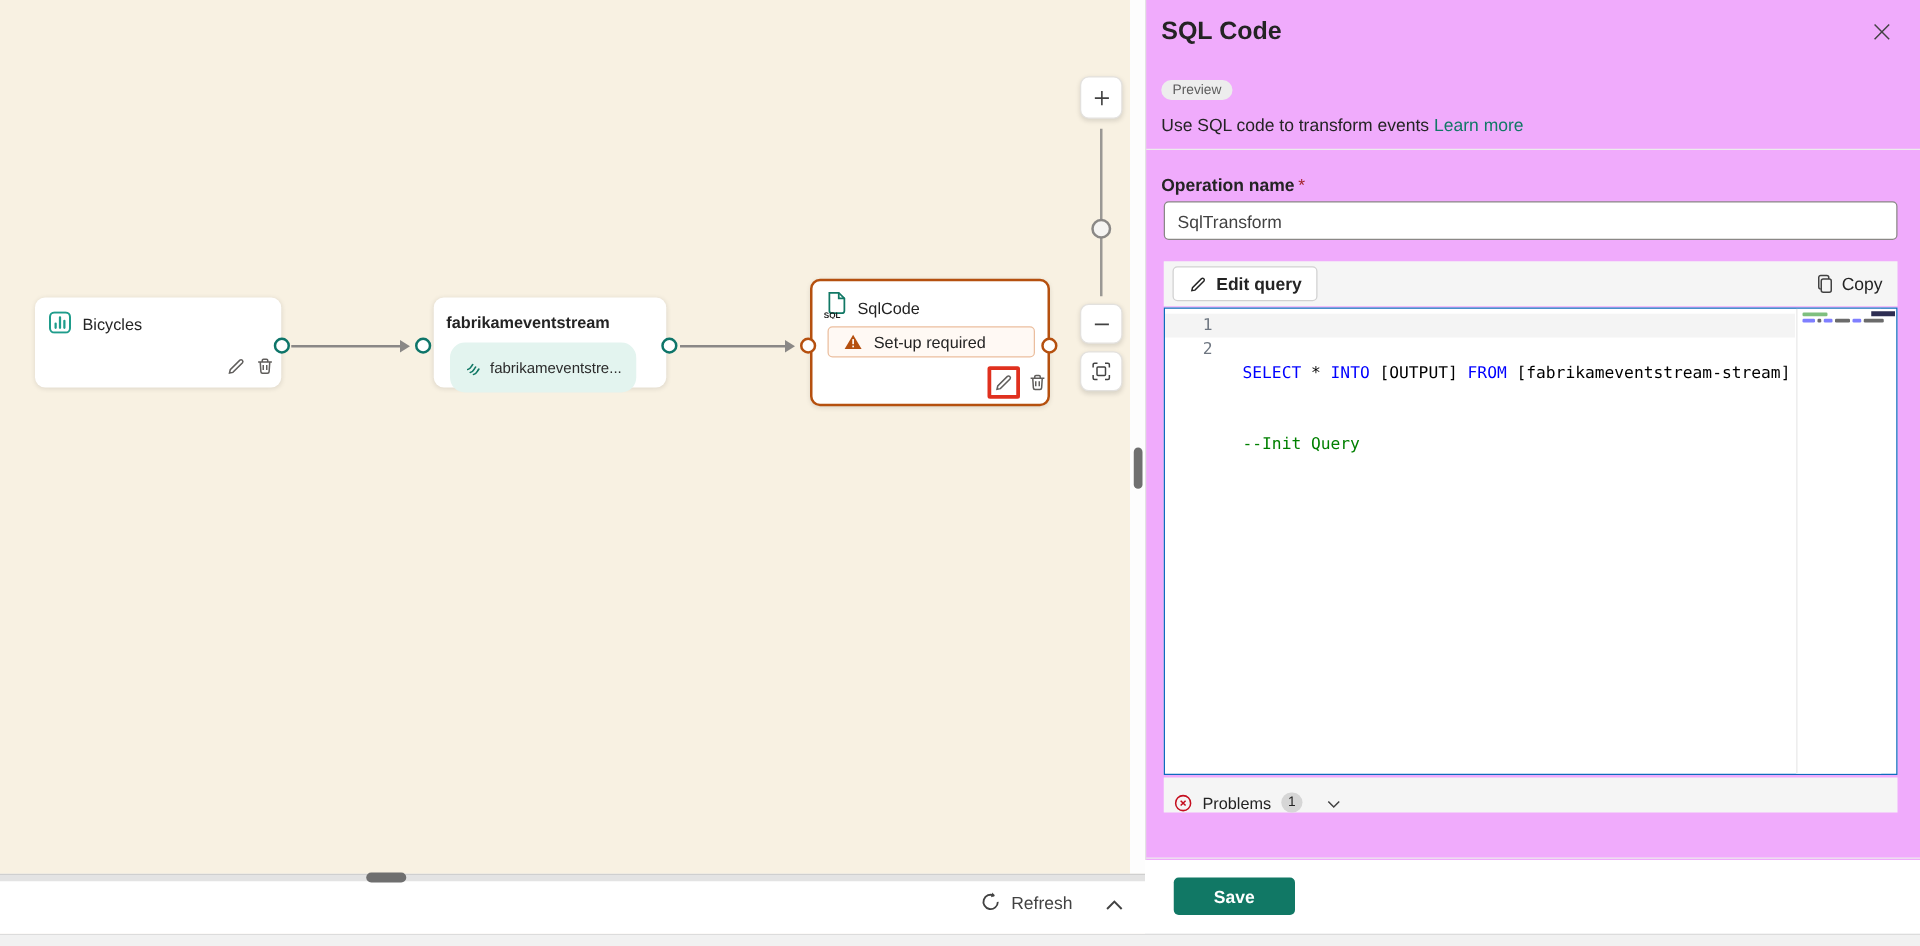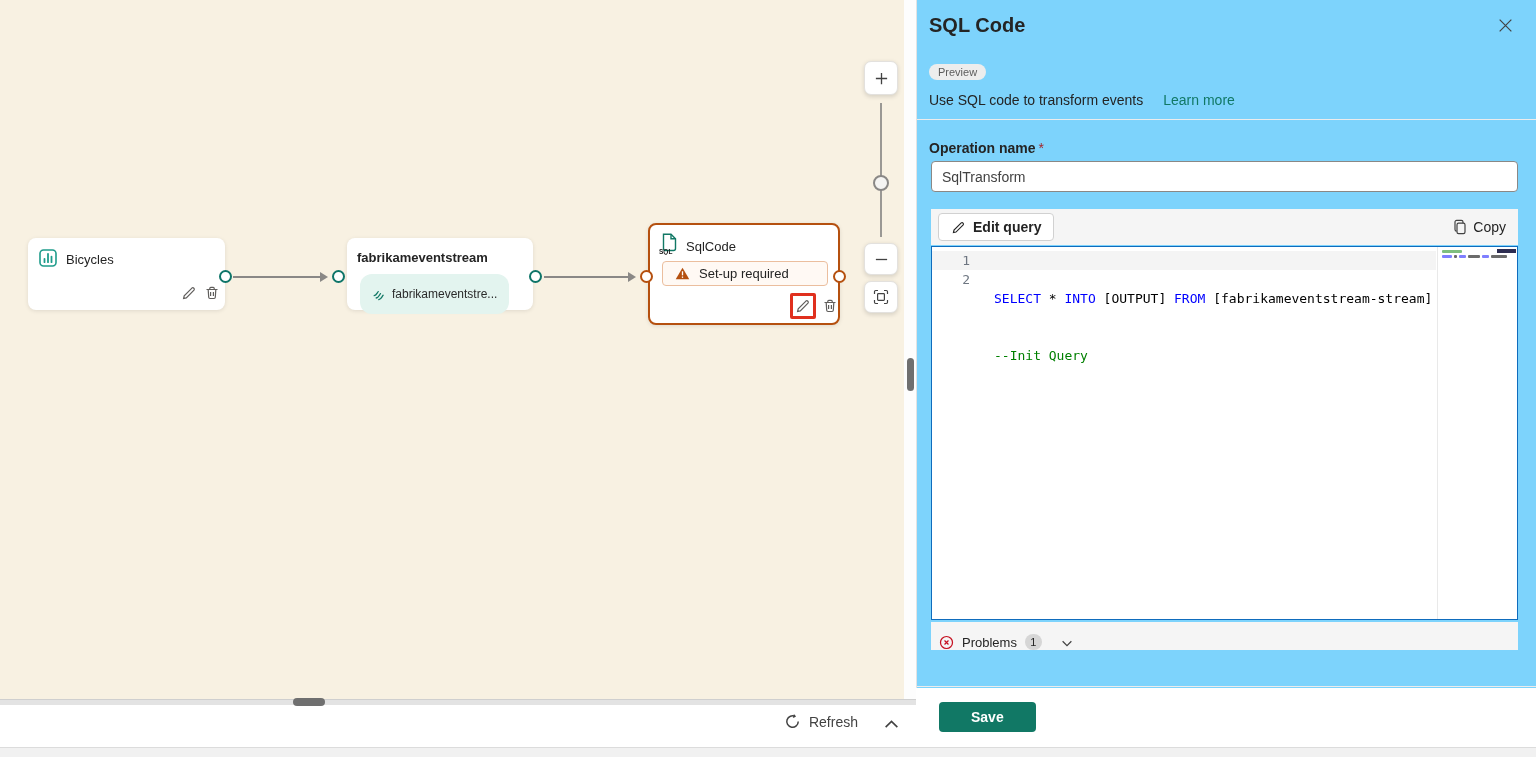--- a/index.html
+++ b/index.html
@@ -38,26 +38,26 @@
   .vscroll-strip { position: absolute; left: 904px; top: 0; width: 12px; height: 699px; background: #fdfdfd; }
   .vscroll-thumb { position: absolute; left: 907px; top: 358px; width: 7px; height: 33px; background: #6f6f6f; border-radius: 4px; }
   .hscroll-track { position: absolute; left: 0; top: 700px; width: 916px; height: 5px; background: #e3e3e3; z-index: 4; }
   .hscroll-thumb { position: absolute; left: 293px; top: 698px; width: 32px; height: 8px; background: #6f6f6f; border-radius: 4px; z-index: 5; }
 
   .canvas-bottombar { position: absolute; left: 0; top: 699px; width: 916px; height: 48px; background: #fff; border-top: 1px solid #cfcfcf; z-index: 3; }
   .refresh-btn { position: absolute; right: 58px; top: 13px; display: flex; align-items: center; gap: 8px; font-size: 14px; color: #424242; cursor: pointer; }
   .collapse-btn { position: absolute; right: 16px; top: 16px; color: #424242; cursor: pointer; }
 
   
-  .panel { position: absolute; left: 916px; top: 0; width: 620px; height: 688px; background: #7dd3fc; border-left: 1px solid #e3e3e3; }
+  .panel { position: absolute; left: 916px; top: 0; width: 620px; height: 688px; background: #f0abfc; border-left: 1px solid #e3e3e3; }
   .panel-title { position: absolute; left: 12px; top: 14px; font-size: 20px; font-weight: bold; color: #242424; }
   .close-btn { position: absolute; left: 580px; top: 17px; color: #424242; cursor: pointer; }
   .preview-badge { position: absolute; left: 12px; top: 64px; background: #ededed; color: #5c5c5c; font-size: 11px; border-radius: 9px; padding: 2px 9px; }
   .panel-desc { position: absolute; left: 12px; top: 92px; font-size: 14px; color: #242424; }
-  .learn-more { color: #117865; text-decoration: none; margin-left: 20px; cursor: pointer; }
+  .learn-more { color: #117865; text-decoration: none; margin-left: 4px; cursor: pointer; }
   .divider { position: absolute; left: 0; width: 620px; height: 1px; background: #ececec; }
   .field-label { position: absolute; left: 12px; top: 140px; font-size: 14px; font-weight: bold; }
   .required { color: #a4262c; font-weight: normal; margin-left: 3px; }
   .op-input { position: absolute; left: 14px; top: 161px; width: 587px; height: 31px; border: 1px solid #8a8886; border-radius: 4px; padding: 0 10px; font-size: 14px; color: #424242; font-family: "Liberation Sans", "DejaVu Sans", sans-serif; background: #fff; }
 
   .editor-toolbar { position: absolute; left: 14px; top: 209px; width: 587px; height: 36px; background: #f5f5f5; display: flex; align-items: center; justify-content: space-between; padding: 0 12px 0 7px; }
   .edit-query-btn { display: flex; align-items: center; gap: 7px; background: #fff; border: 1px solid #d1d1d1; border-radius: 4px; height: 28px; padding: 0 12px; font-size: 14px; font-weight: bold; color: #242424; cursor: pointer; font-family: inherit; }
   .copy-btn { display: flex; align-items: center; gap: 5px; background: transparent; border: none; font-size: 14px; color: #242424; cursor: pointer; font-family: inherit; }
 
   .code-editor { position: absolute; left: 14px; top: 246px; width: 587px; height: 374px; background: #fff; border: 1.5px solid #0F6CBD; overflow: hidden; }

